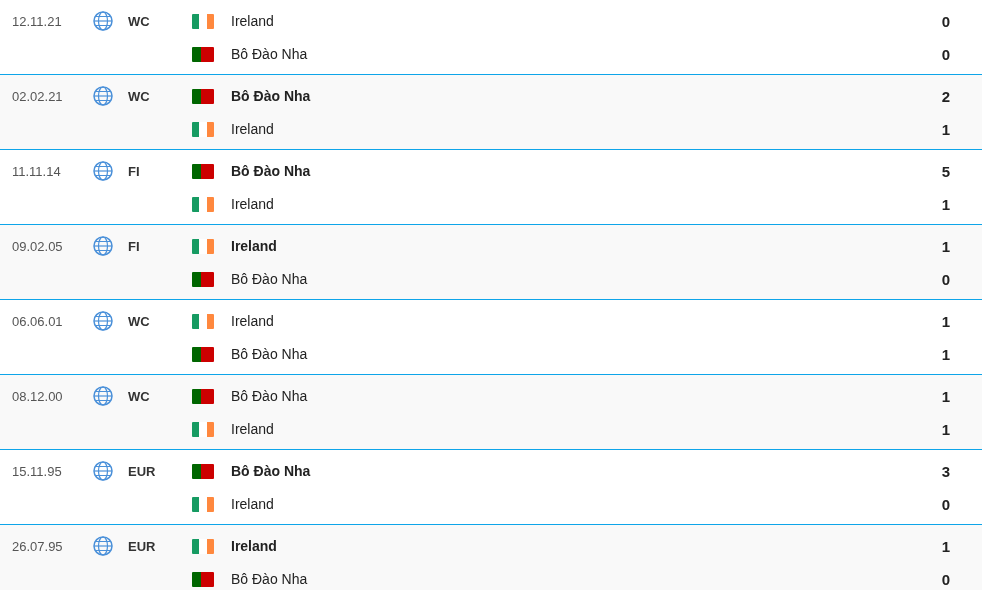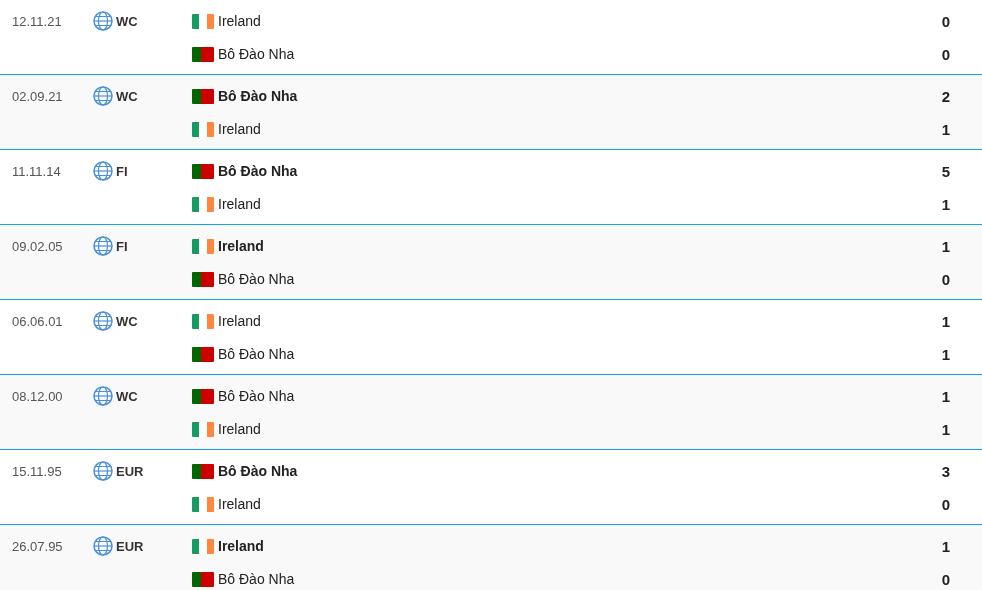--- a/index.html
+++ b/index.html
@@ -27,33 +27,33 @@
     .date-col {
       width: 80px;
       color: #555;
       font-size: 13px;
       flex-shrink: 0;
     }
     .comp-col {
       width: 90px;
       display: flex;
       align-items: center;
-      gap: 2px;
+      gap: 14px;
       flex-shrink: 0;
     }
     .comp-label {
       font-size: 13px;
       font-weight: 600;
       color: #333;
     }
     .team-col {
       flex: 1;
       display: flex;
       align-items: center;
-      gap: 4px;
+      gap: 17px;
       padding-left: 10px;
     }
     .team-name {
       font-size: 14px;
       color: #222;
     }
     .team-name.bold {
       font-weight: 700;
     }
     .score-col {
@@ -137,21 +137,21 @@
         <span class="pt-green"></span>
         <span class="pt-red"></span>
       </span>
       <span class="team-name ">Bô Đào Nha</span>
     </div>
         <div class="score-col">0</div>
       </div>
     </div>
     <div class="match-group">
       <div class="match-row">
-        <div class="date-col">02.09.21</div>
+        <div class="date-col">02.02.21</div>
         <div class="comp-col">
       <svg class="globe-svg" viewBox="0 0 22 22" xmlns="http://www.w3.org/2000/svg">
       <circle cx="11" cy="11" r="9" fill="none" stroke="#4a90d9" stroke-width="1.5"></circle>
       <ellipse cx="11" cy="11" rx="4.5" ry="9" fill="none" stroke="#4a90d9" stroke-width="1.2"></ellipse>
       <line x1="2" y1="11" x2="20" y2="11" stroke="#4a90d9" stroke-width="1.2"></line>
       <line x1="4" y1="6.5" x2="18" y2="6.5" stroke="#4a90d9" stroke-width="1"></line>
       <line x1="4" y1="15.5" x2="18" y2="15.5" stroke="#4a90d9" stroke-width="1"></line>
     </svg>
       <span class="comp-label">WC</span>
     </div>

